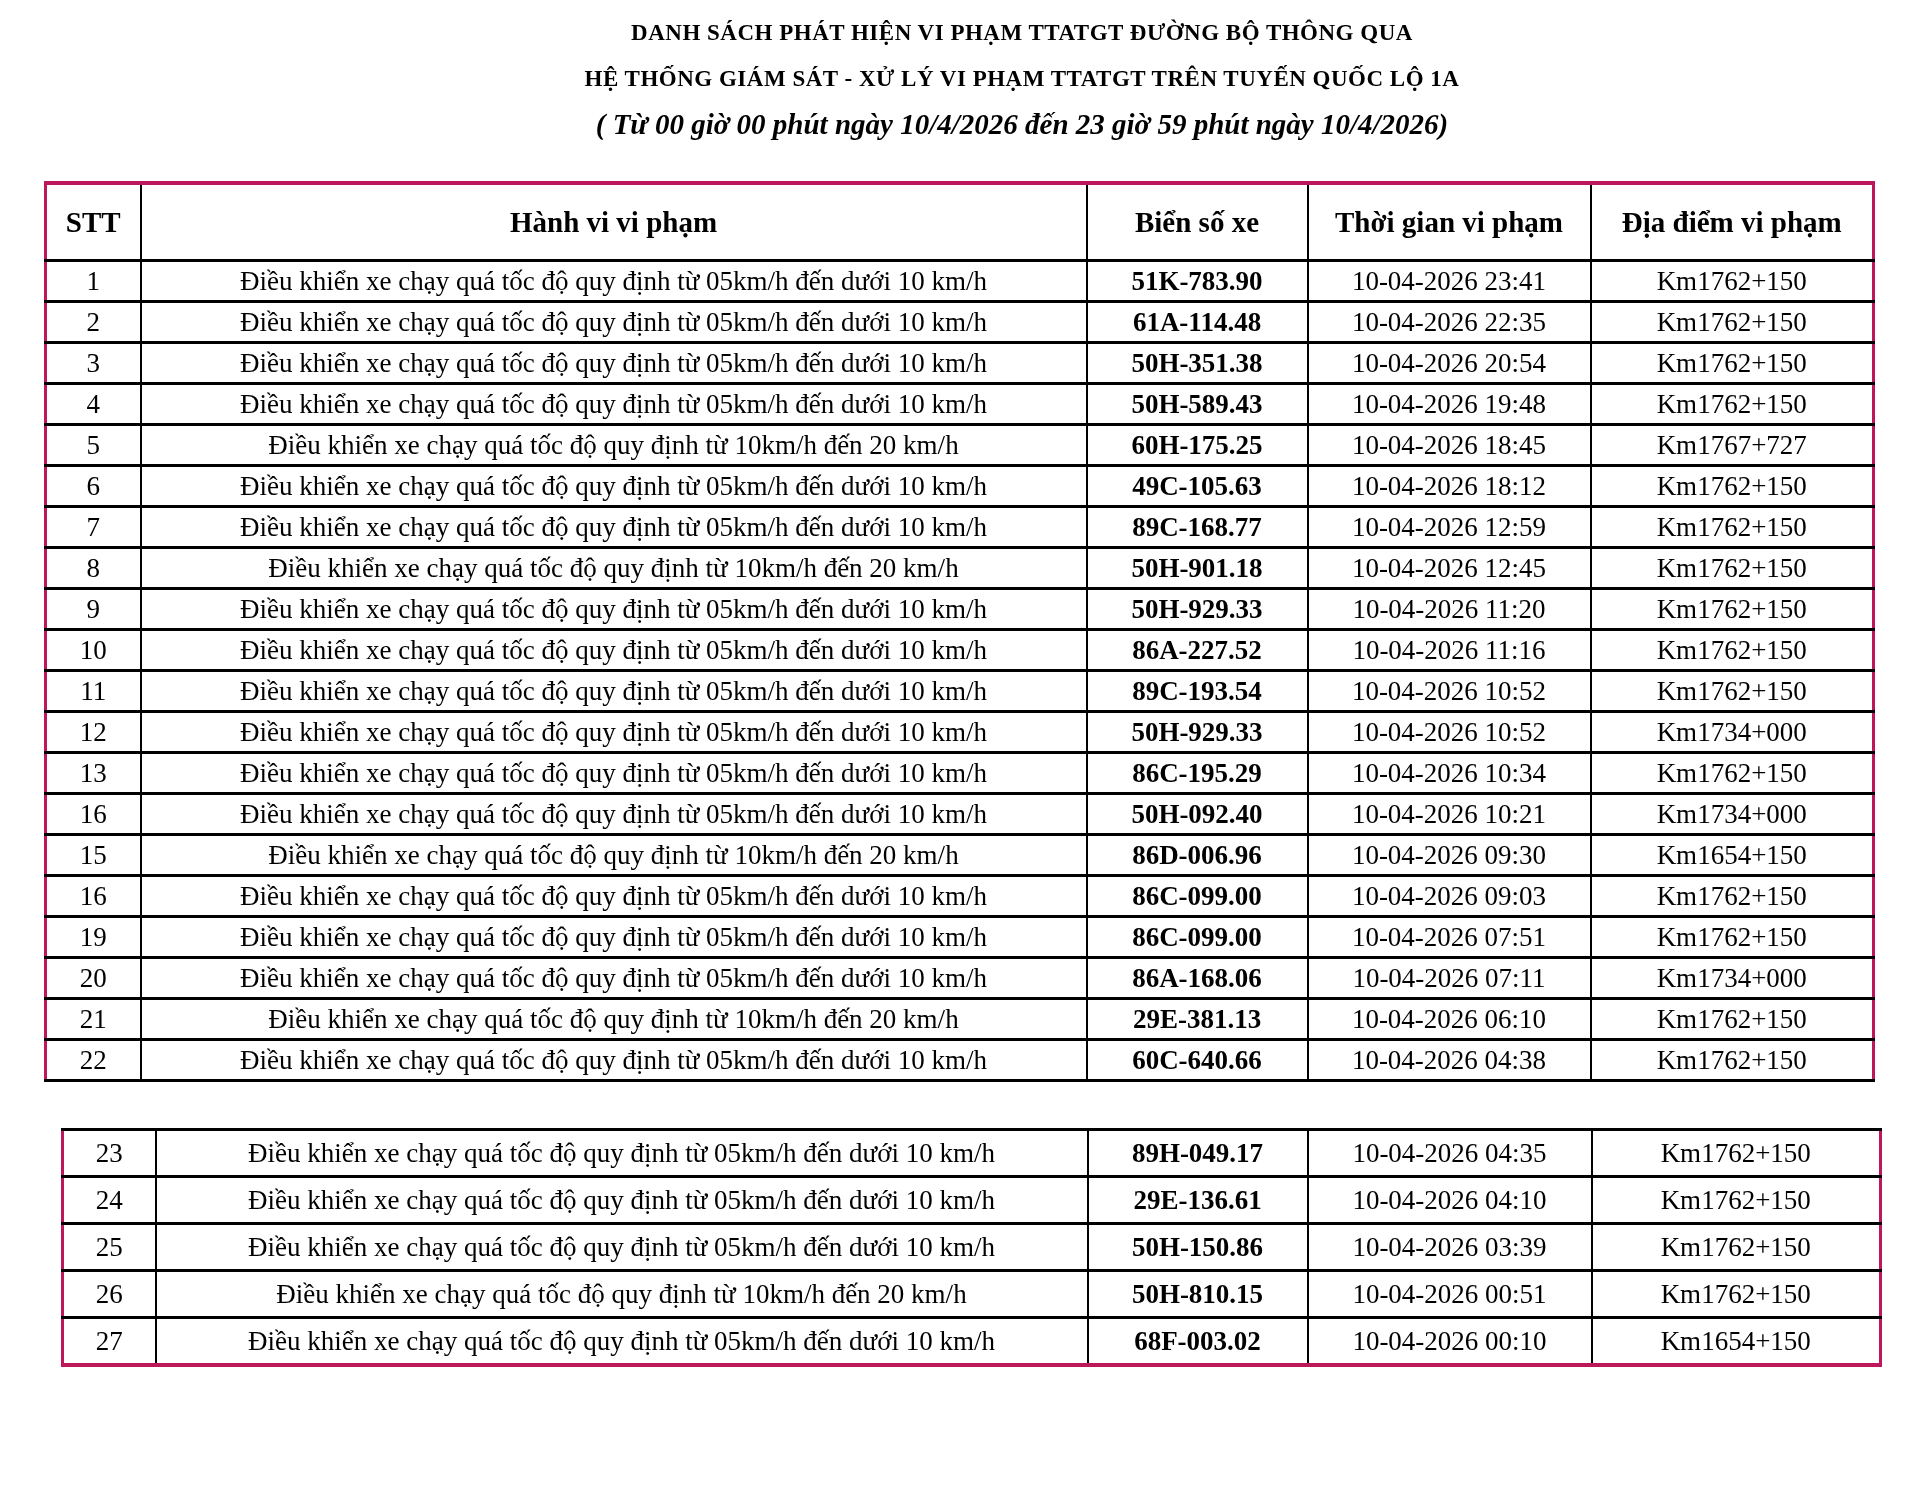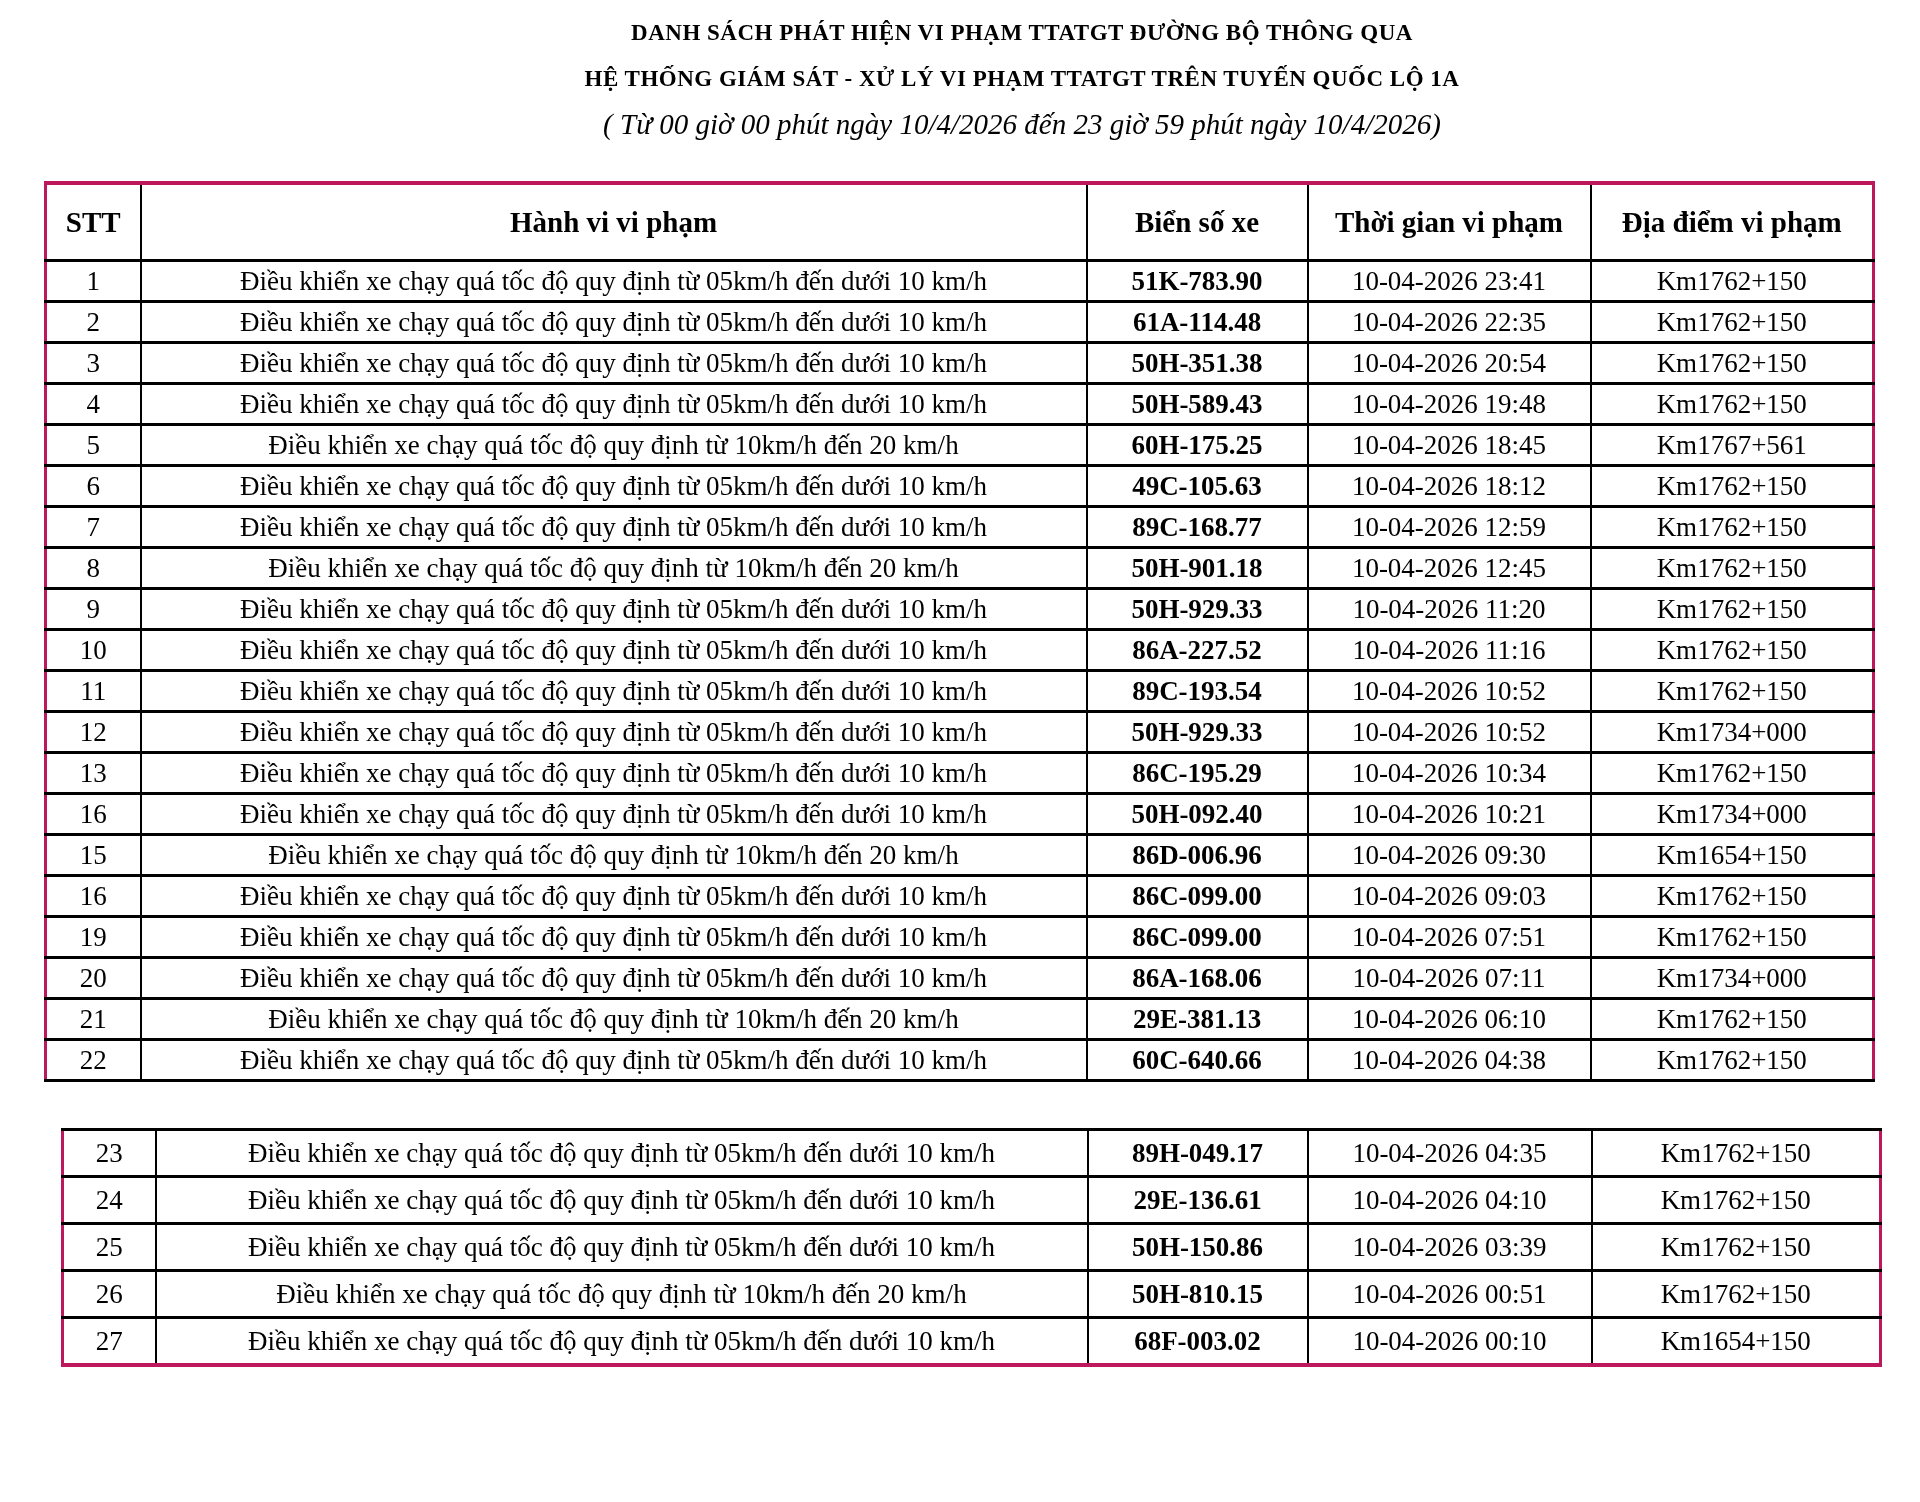--- a/index.html
+++ b/index.html
@@ -22,21 +22,21 @@
     text-align: center;
   }
   .title-line {
     font-weight: bold;
     font-size: 23px;
     line-height: 46px;
     letter-spacing: 0.5px;
     white-space: nowrap;
   }
   .subtitle-line {
-    font-weight: normal;
+    font-weight: bold;
     font-style: italic;
     font-size: 29px;
     line-height: 45px;
     white-space: nowrap;
   }
   table.violations {
     border-collapse: collapse;
     table-layout: fixed;
     border: 3px solid #be185d;
   }
@@ -133,21 +133,21 @@
         <td class="c-act">Điều khiển xe chạy quá tốc độ quy định từ 05km/h đến dưới 10 km/h</td>
         <td class="c-plate">50H-589.43</td>
         <td class="c-time">10-04-2026 19:48</td>
         <td class="c-loc">Km1762+150</td>
       </tr>
       <tr>
         <td class="c-stt">5</td>
         <td class="c-act">Điều khiển xe chạy quá tốc độ quy định từ 10km/h đến 20 km/h</td>
         <td class="c-plate">60H-175.25</td>
         <td class="c-time">10-04-2026 18:45</td>
-        <td class="c-loc">Km1767+561</td>
+        <td class="c-loc">Km1767+727</td>
       </tr>
       <tr>
         <td class="c-stt">6</td>
         <td class="c-act">Điều khiển xe chạy quá tốc độ quy định từ 05km/h đến dưới 10 km/h</td>
         <td class="c-plate">49C-105.63</td>
         <td class="c-time">10-04-2026 18:12</td>
         <td class="c-loc">Km1762+150</td>
       </tr>
       <tr>
         <td class="c-stt">7</td>

